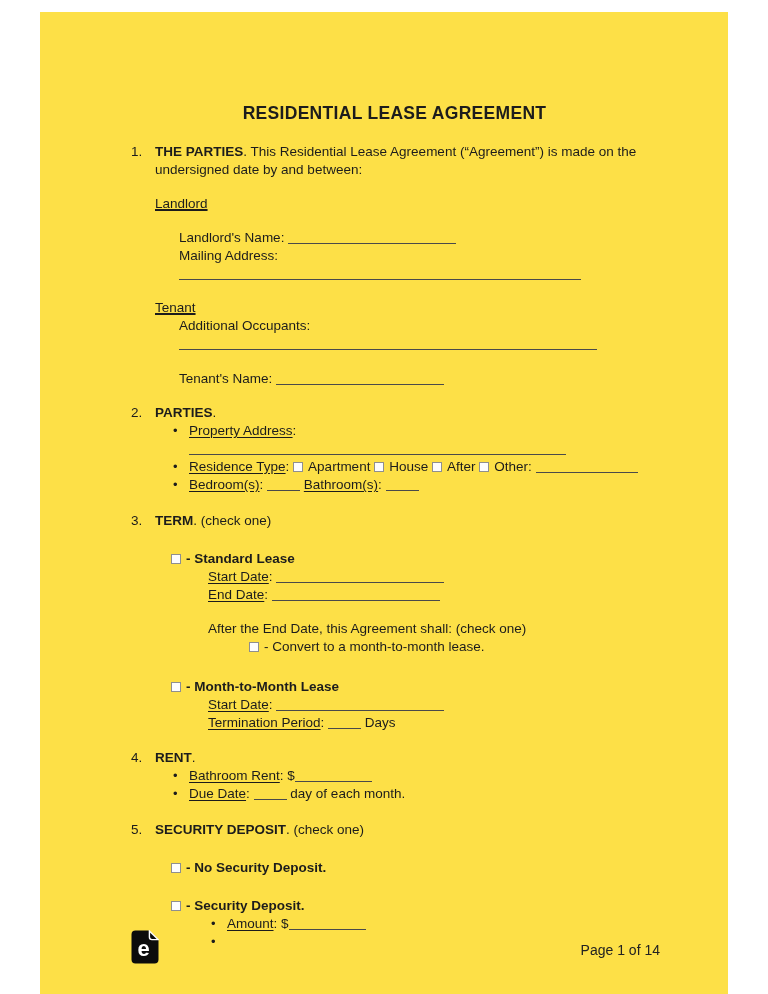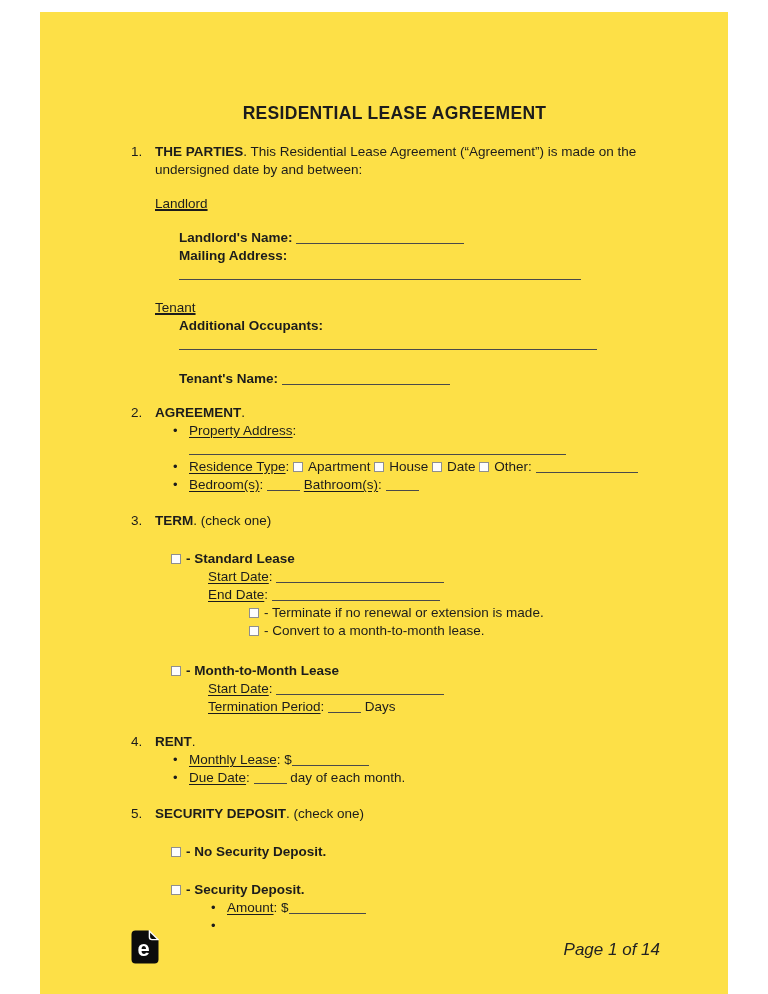--- a/index.html
+++ b/index.html
@@ -23,21 +23,21 @@
     font-weight: bold;
     letter-spacing: 0.3px;
     line-height: 22px;
     margin-bottom: 19px;
   }
   .sec { display: flex; }
   .sec-num { width: 24px; flex: none; }
   .b { font-weight: bold; text-align: center; }
   .ul { text-decoration: underline; text-underline-offset: 2px; }
   .ind1 { margin-left: 24px; text-decoration: underline; }
-  .ind2 { margin-left: 48px; font-weight: bold; }
+  .ind2 { margin-left: 48px; }
   .ind3 { margin-left: 77px; }
   .chk1 { margin-left: 40px; }
   .chk2 { margin-left: 118px; }
   .li  { display: flex; margin-left: 42px; }
   .li2 { display: flex; margin-left: 80px; }
   .dot { width: 16px; flex: none; font-size: 13px; }
   .mt16 { margin-top: 16px; }
   .mt17 { margin-top: 17px; }
   .mt18 { margin-top: 18px; }
   .mt20 { margin-top: 20px; }
@@ -66,21 +66,21 @@
   .w419 { width: 418px; }
   .footer {
     position: absolute;
     left: 91px;
     right: 68px;
     top: 918px;
     display: flex;
     justify-content: space-between;
     align-items: center;
   }
-  .page-num { font-size: 17px; color: #222; font-style: italic; }
+  .page-num { font-size: 14px; color: #222; }
 </style>
 </head>
 <body>
 
 <div class="page">
 
   <div class="doc-title">RESIDENTIAL LEASE AGREEMENT</div>
 
   <div class="sec">
     <span class="sec-num">1.</span>
@@ -104,34 +104,34 @@
     <span>Additional Occupants:</span>
     <span class="blank w419"></span>
   </div>
   <div class="ind2 mt17">
     <span>Tenant's Name:</span>
     <span class="blank w168"></span>
   </div>
 
   <div class="sec mt16">
     <span class="sec-num">2.</span>
-    <div><span class="b">AGREEMENT</span><span>.</span></div>
+    <div><span class="b">PARTIES</span><span>.</span></div>
   </div>
 
   <div class="li">
     <span class="dot">•</span>
     <div><span class="ul">Property Address</span><span>:</span>
       <span class="blank w378"></span></div>
   </div>
   <div class="li">
     <span class="dot">•</span>
     <div><span class="ul">Residence Type</span><span>:</span>
       <span class="cb"></span><span>Apartment</span>
       <span class="cb"></span><span>House</span>
-      <span class="cb"></span><span>Date</span>
+      <span class="cb"></span><span>After</span>
       <span class="cb"></span><span>Other:</span>
       <span class="blank w102"></span></div>
   </div>
   <div class="li">
     <span class="dot">•</span>
     <div><span class="ul">Bedroom(s)</span><span>:</span>
       <span class="blank w33"></span>
       <span class="ul">Bathroom(s)</span><span>:</span>
       <span class="blank w33"></span></div>
   </div>
@@ -146,23 +146,21 @@
   </div>
   <div class="ind3">
     <span class="ul">Start Date</span><span>:</span>
     <span class="blank w168"></span>
   </div>
   <div class="ind3">
     <span class="ul">End Date</span><span>:</span>
     <span class="blank w168"></span>
   </div>
 
-  <div class="chk2">
-    <span class="cb"></span><span>- Terminate if no renewal or extension is made.</span>
-  </div>
+  <div class="ind3 mt16">After the End Date, this Agreement shall: (check one)</div>
   <div class="chk2">
     <span class="cb"></span><span>- Convert to a month-to-month lease.</span>
   </div>
 
   <div class="chk1 mt22">
     <span class="cb"></span><span class="b">- Month-to-Month Lease</span>
   </div>
   <div class="ind3">
     <span class="ul">Start Date</span><span>:</span>
     <span class="blank w168"></span>
@@ -172,21 +170,21 @@
     <span class="blank w33"></span>
     <span>Days</span>
   </div>
 
   <div class="sec mt17">
     <span class="sec-num">4.</span>
     <div><span class="b">RENT</span><span>.</span></div>
   </div>
   <div class="li">
     <span class="dot">•</span>
-    <div><span class="ul">Monthly Lease</span><span>:</span>
+    <div><span class="ul">Bathroom Rent</span><span>:</span>
       <span>$</span><span class="blank w75"></span></div>
   </div>
   <div class="li">
     <span class="dot">•</span>
     <div><span class="ul">Due Date</span><span>:</span>
       <span class="blank w33"></span>
       <span>day of each month.</span></div>
   </div>
 
   <div class="sec mt18">

